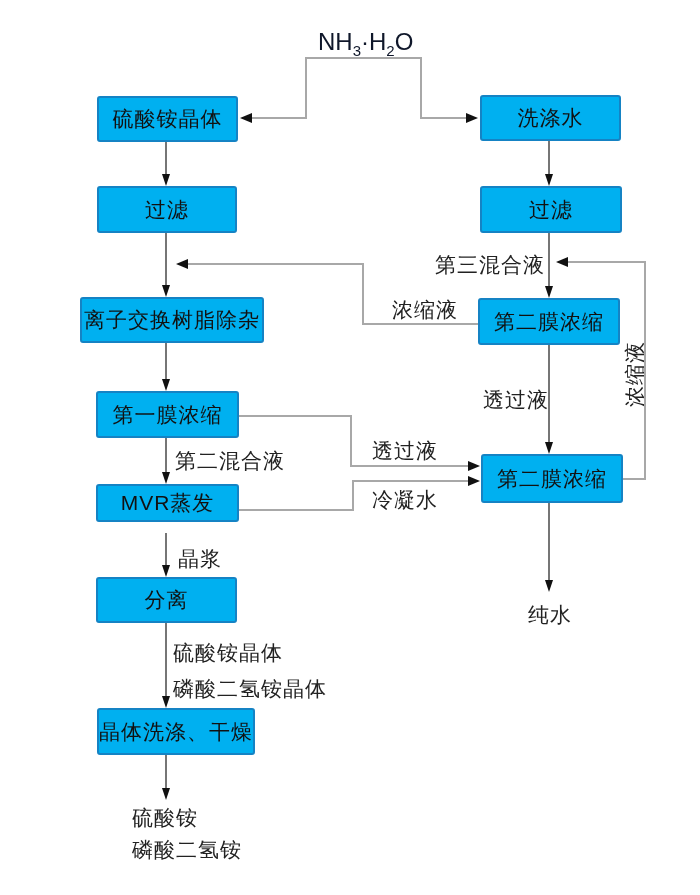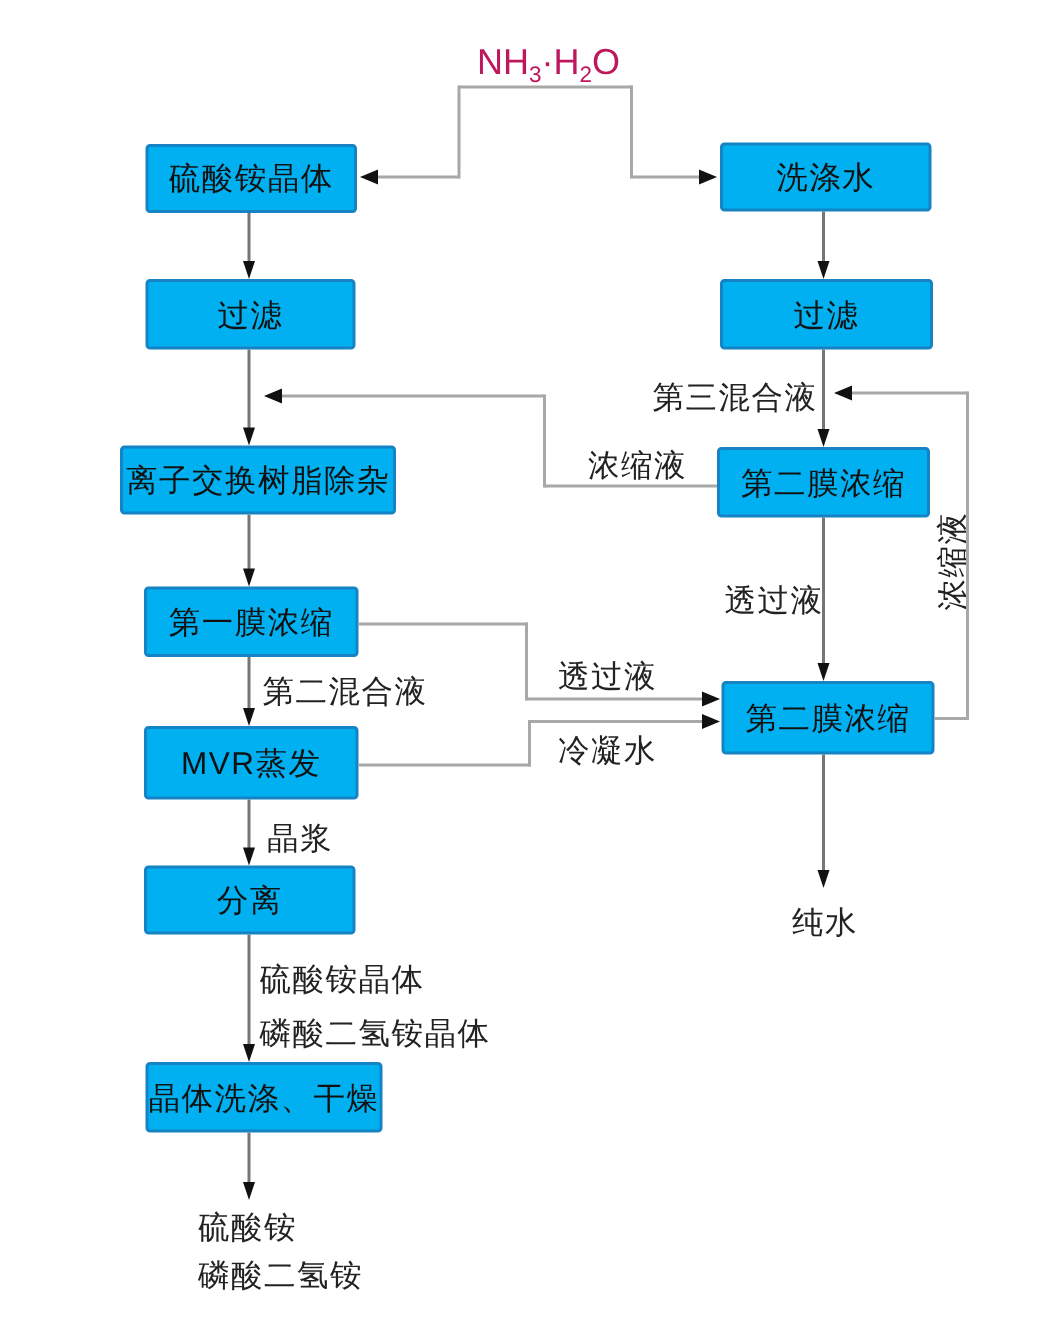--- a/index.html
+++ b/index.html
@@ -28,21 +28,21 @@
     font-size:21px;
     white-space:nowrap;
     color:#222;
     letter-spacing:1px;
   }
   .lbl-v{
     transform:rotate(-90deg);
     transform-origin:center center;
     text-align:center;
   }
-  .nh3{font-size:24px;letter-spacing:0;color:#be185d;}
+  .nh3{font-size:24px;letter-spacing:0;color:#0f172a;}
   .nh3 sub{font-size:15px;}
   .hline,.vline{position:absolute;background:var(--connector,#a8a8a8);}
   .hline{height:2px;}
   .vline{width:2px;}
   .hline.dk,.vline.dk{background:var(--stem,#767676);}
   .arr{position:absolute;width:0;height:0;}
   .arr-down{border-left:4px solid transparent;border-right:4px solid transparent;border-top:12px solid var(--arrow,#111);}
   .arr-left{border-top:5px solid transparent;border-bottom:5px solid transparent;border-right:12px solid var(--arrow,#111);}
   .arr-right{border-top:5px solid transparent;border-bottom:5px solid transparent;border-left:12px solid var(--arrow,#111);}
 </style>
@@ -50,21 +50,21 @@
 <body>
 
 <div class="canvas">
 
   <div class="lbl nh3" style="left:318px;top:28px;"><span>NH</span><sub>3</sub><span>·H</span><sub>2</sub><span>O</span></div>
 
   <div class="node" style="left:97px;top:96px;width:141px;height:46px;">硫酸铵晶体</div>
   <div class="node" style="left:97px;top:186px;width:140px;height:47px;">过滤</div>
   <div class="node" style="left:80px;top:297px;width:184px;height:46px;">离子交换树脂除杂</div>
   <div class="node" style="left:96px;top:391px;width:143px;height:47px;">第一膜浓缩</div>
-  <div class="node" style="left:96px;top:484px;width:143px;height:49px;">MVR蒸发</div>
+  <div class="node" style="left:96px;top:484px;width:143px;height:38px;">MVR蒸发</div>
   <div class="node" style="left:96px;top:577px;width:141px;height:46px;">分离</div>
   <div class="node" style="left:97px;top:708px;width:158px;height:47px;">晶体洗涤、干燥</div>
 
   <div class="node" style="left:480px;top:95px;width:141px;height:46px;">洗涤水</div>
   <div class="node" style="left:480px;top:186px;width:142px;height:47px;">过滤</div>
   <div class="node" style="left:478px;top:298px;width:142px;height:47px;">第二膜浓缩</div>
   <div class="node" style="left:481px;top:454px;width:142px;height:49px;">第二膜浓缩</div>
 
   <div class="lbl" style="left:435px;top:251px;">第三混合液</div>
   <div class="lbl" style="left:392px;top:296px;">浓缩液</div>

